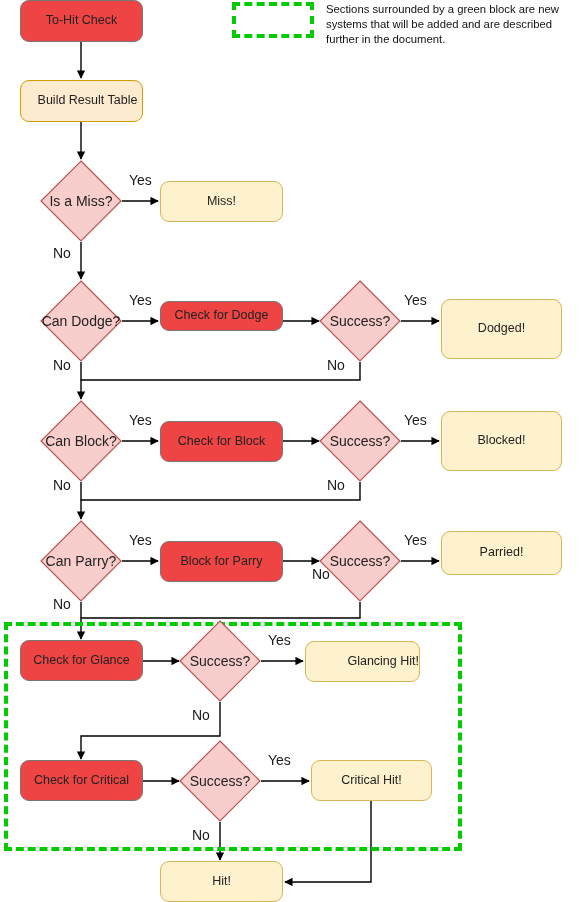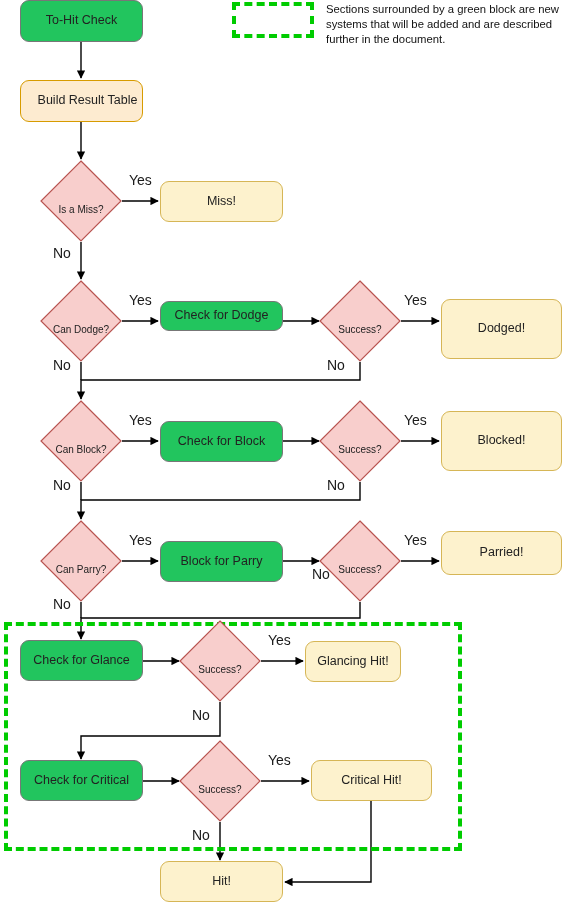--- a/index.html
+++ b/index.html
@@ -27,21 +27,21 @@
     align-items: center;
     justify-content: center;
     text-align: center;
     font-size: 12.5px;
     color: #222222;
     line-height: 1.25;
     border-radius: 9px;
     z-index: 3;
   }
   .node-process {
-    background: #22c55e;
+    background: #ef4444;
     border: 1.2px solid #777777;
     align-items: center;
   }
   .node-start {
     background: #fdebd0;
     border: 1.2px solid #d79b00;
     padding-left: 12px;
   }
   .node-result {
     background: #fdf2cd;
@@ -51,26 +51,26 @@
     position: absolute;
     z-index: 3;
   }
   .diamond .dshape {
     position: absolute;
     left: 0; top: 0;
     width: 100%; height: 100%;
   }
   .diamond .dlabel {
     position: absolute;
-    left: 0; top: 8px;
+    left: 0; top: 0;
     width: 100%; height: 100%;
     display: flex;
     align-items: center;
     justify-content: center;
-    font-size: 10px;
+    font-size: 14px;
     color: #222222;
     white-space: nowrap;
   }
   .edge-label {
     position: absolute;
     font-size: 14px;
     color: #1a1a1a;
     white-space: nowrap;
     z-index: 4;
   }
@@ -255,21 +255,21 @@
   <span>Check for Glance</span>
 </div>
 
 <div class="diamond" style="left:179px; top:620px; width:82px; height:82px;">
   <svg class="dshape" viewBox="0 0 82 82" preserveAspectRatio="none">
     <polygon points="41,1 81,41 41,81 1,41" fill="#f8cecc" stroke="#b85450" stroke-width="1.2"></polygon>
   </svg>
   <div class="dlabel">Success?</div>
 </div>
 
-<div class="node node-result" style="left:305px; top:641px; width:96px; height:41px;">
+<div class="node node-result" style="left:305px; top:641px; width:115px; height:41px;justify-content:flex-end;">
   <span>Glancing Hit!</span>
 </div>
 
 <div class="node node-process" style="left:20px; top:760px; width:123px; height:41px;">
   <span>Check for Critical</span>
 </div>
 
 <div class="diamond" style="left:179px; top:740px; width:82px; height:82px;">
   <svg class="dshape" viewBox="0 0 82 82" preserveAspectRatio="none">
     <polygon points="41,1 81,41 41,81 1,41" fill="#f8cecc" stroke="#b85450" stroke-width="1.2"></polygon>

